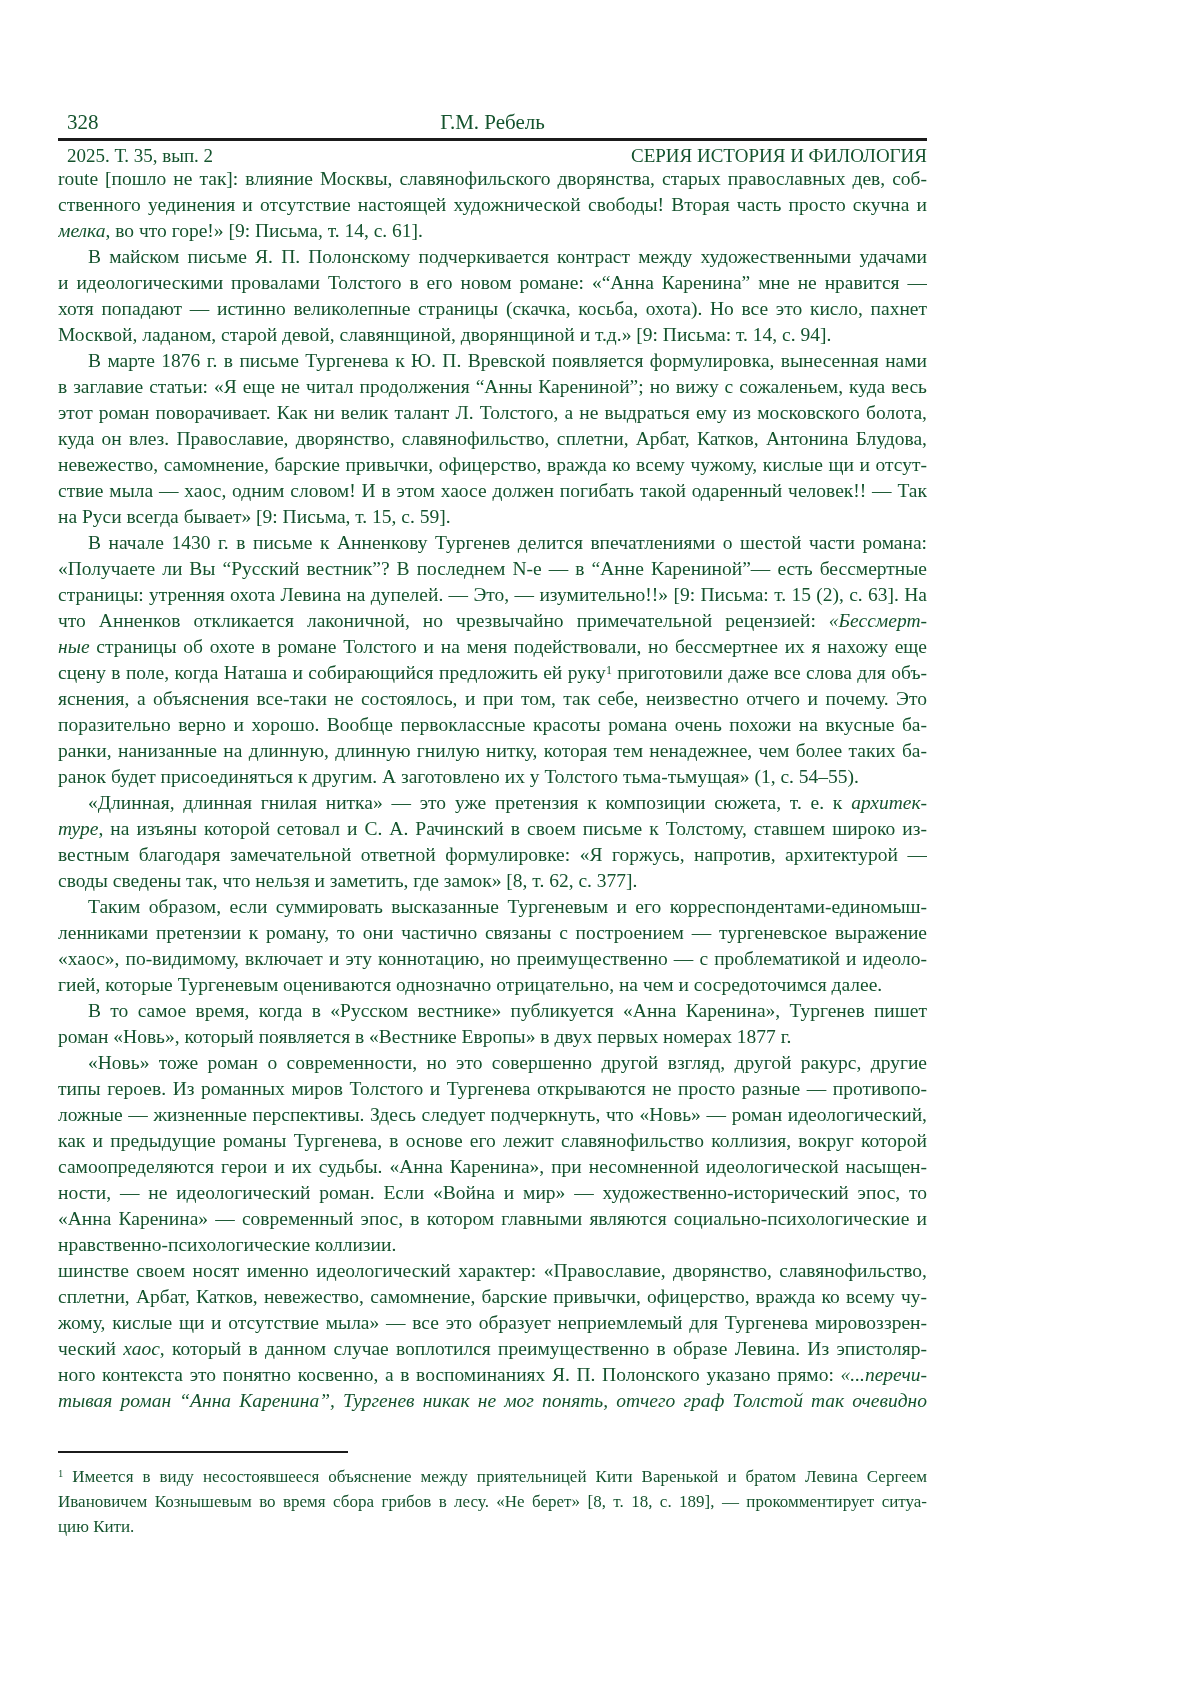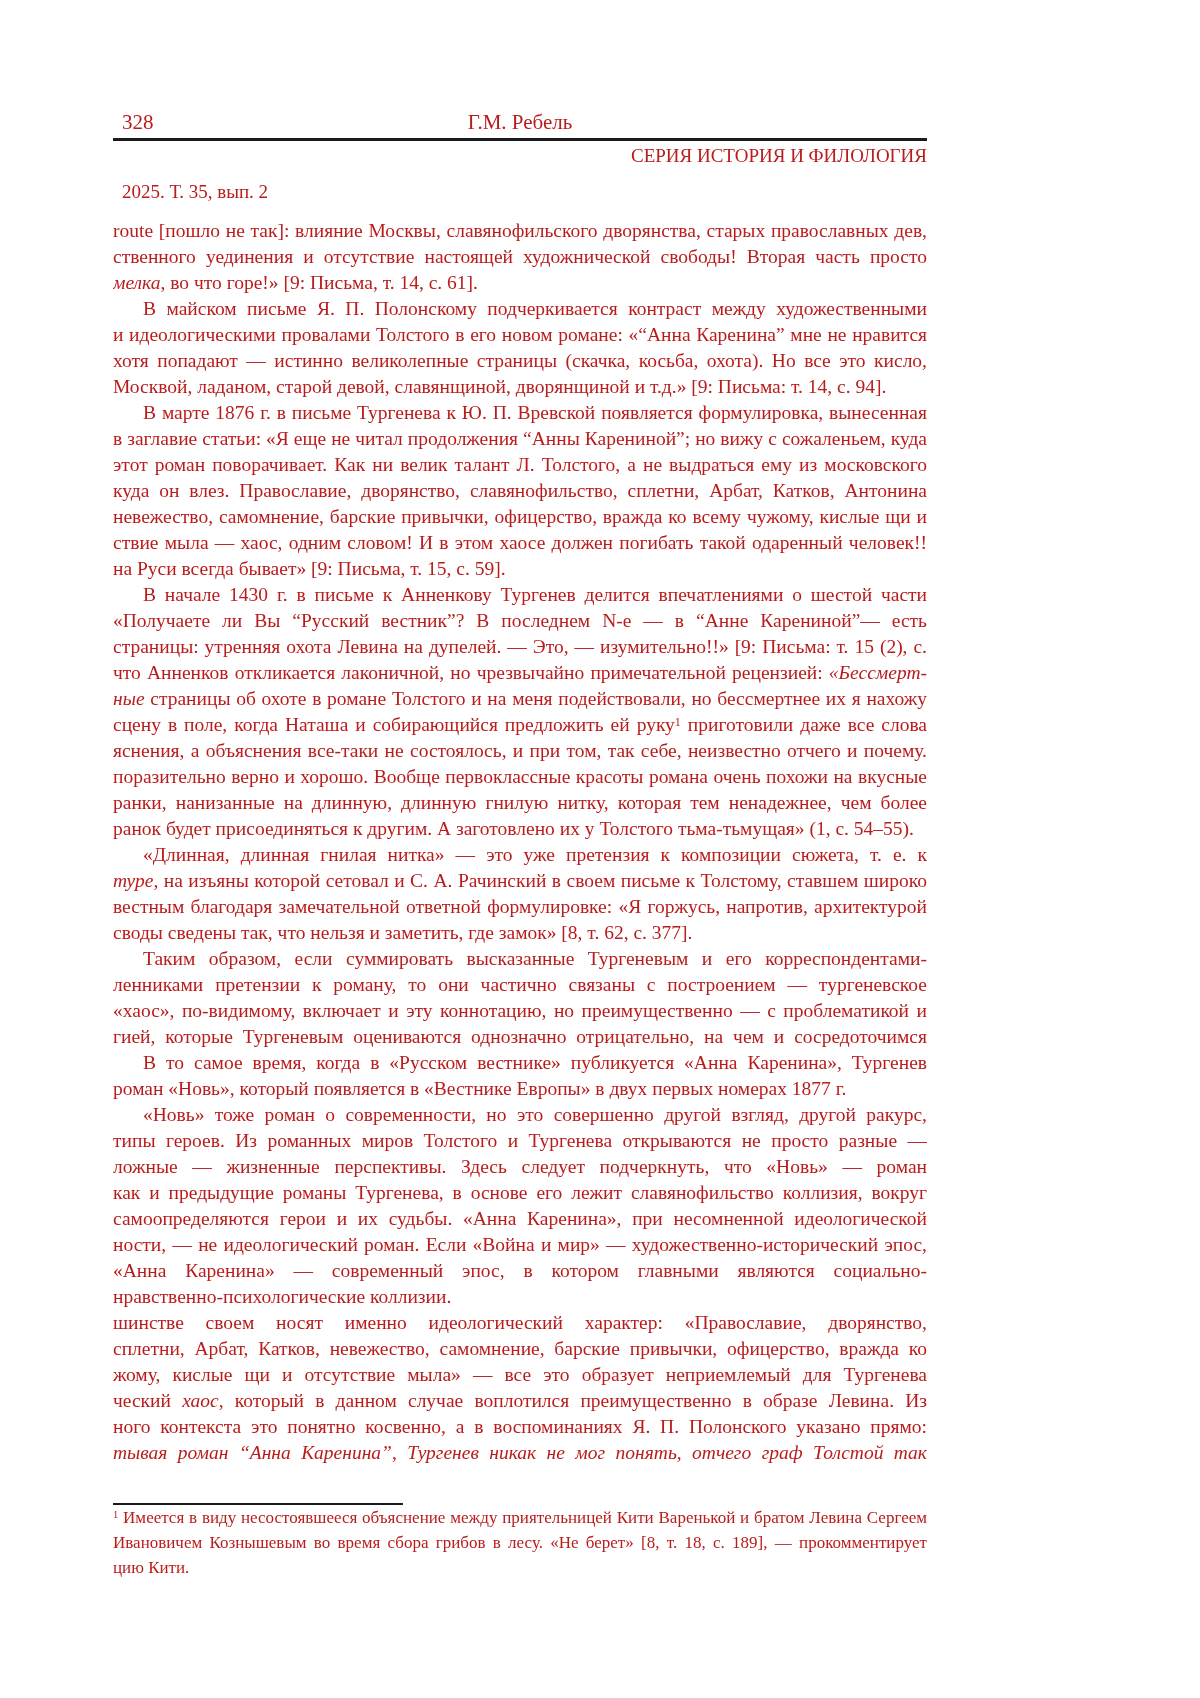--- a/index.html
+++ b/index.html
@@ -1,52 +1,52 @@
 <!DOCTYPE html>
 <html><head>
 <meta charset="utf-8">
 <style>
   html, body { margin: 0; padding: 0; background: #ffffff; }
   .page {
     position: relative;
     width: 1033px;
     height: 1698px;
     box-sizing: border-box;
-    padding: 110px 106px 0 113px;
+    padding: 110px 106px 0 58px;
     background: #ffffff;
-    color: #b91c1c;
+    color: #14532d;
     font-family: "Liberation Serif", "DejaVu Serif", serif;
     overflow: hidden;
   }
   
   .hdr-row1 { position: relative; height: 25px; font-size: 21px; line-height: 25px; }
   .hdr-page-num { position: absolute; left: 9px; top: 0; }
   .hdr-author { position: absolute; left: 0; right: 0; text-align: center; }
   .hdr-rule { height: 3px; background: #1b1b1b; margin-top: 3px; }
   .hdr-row2 { display: flex; justify-content: space-between; margin-top: 4px; font-size: 19px; line-height: 21px; }
-  .hdr-issue { padding-left: 9px; margin-top: 36px; }
+  .hdr-issue { padding-left: 9px; }
   
-  .article { margin-top: 16px; font-family: Liberation Serif, serif; }
+  .article { margin-top: 0; font-family: Liberation Serif, serif; }
   .paragraph { margin: 0; }
   .line {
     font-size: 19.5px;
     line-height: 26px;
     height: 26px;
     overflow: hidden;
     text-align: justify;
     text-align-last: justify;
     white-space: normal;
   }
   .line.indent { text-indent: 30px; }
   .line.last { text-align-last: left; }
   .il { font-style: italic; }
   .sup { font-size: 0.62em; position: relative; top: -0.45em; }
   
   .fn-sep { width: 290px; height: 2px; background: #1b1b1b; margin-top: 37px; }
-  .footnote { }
+  .footnote { margin-top: 11px; }
   .footnote .line { font-size: 17px; line-height: 25px; height: 25px; }
 </style>
 </head>
 <body>
 
 <div class="page">
   <div class="hdr-row1">
     <span class="hdr-page-num">328</span>
     <span class="hdr-author">Г.М. Ребель</span>
   </div>

